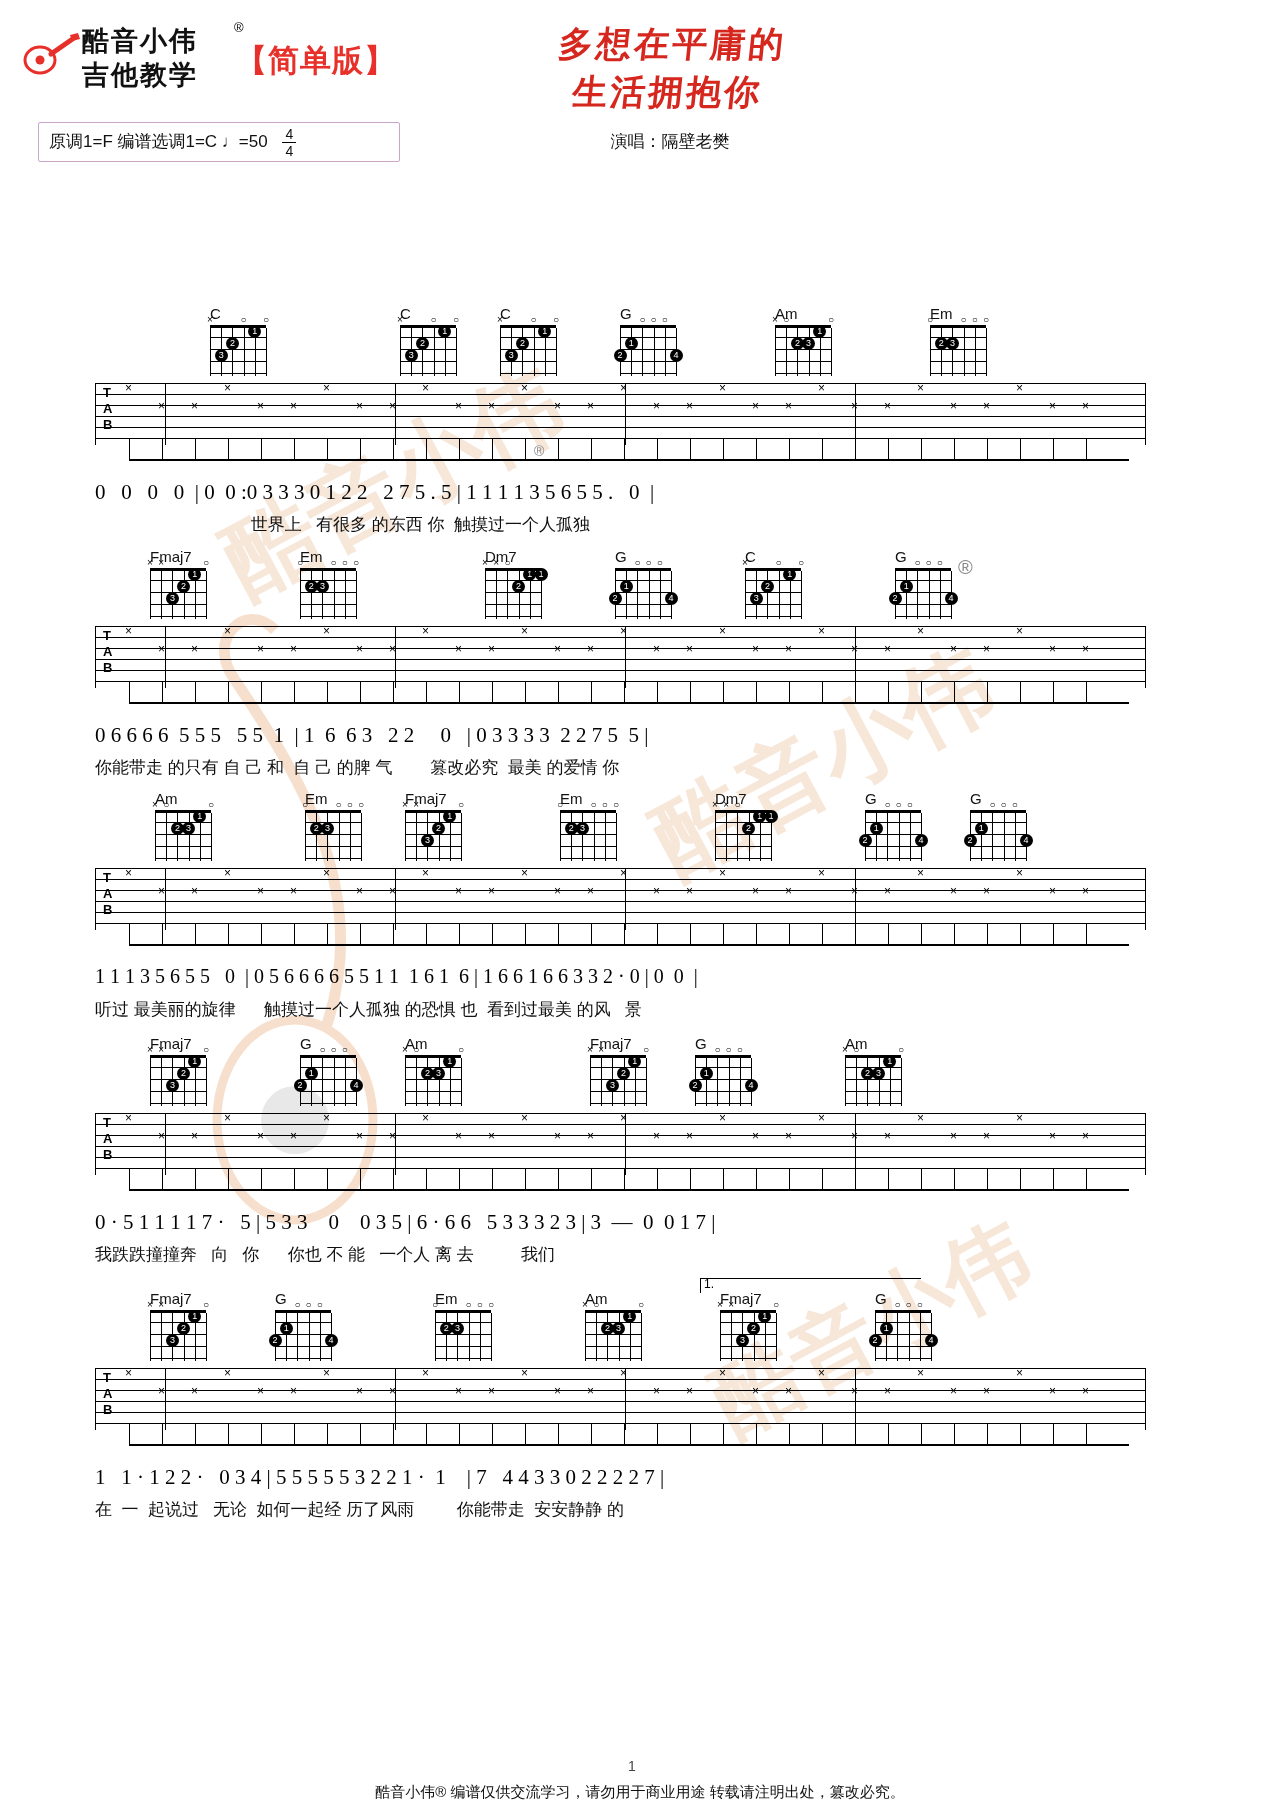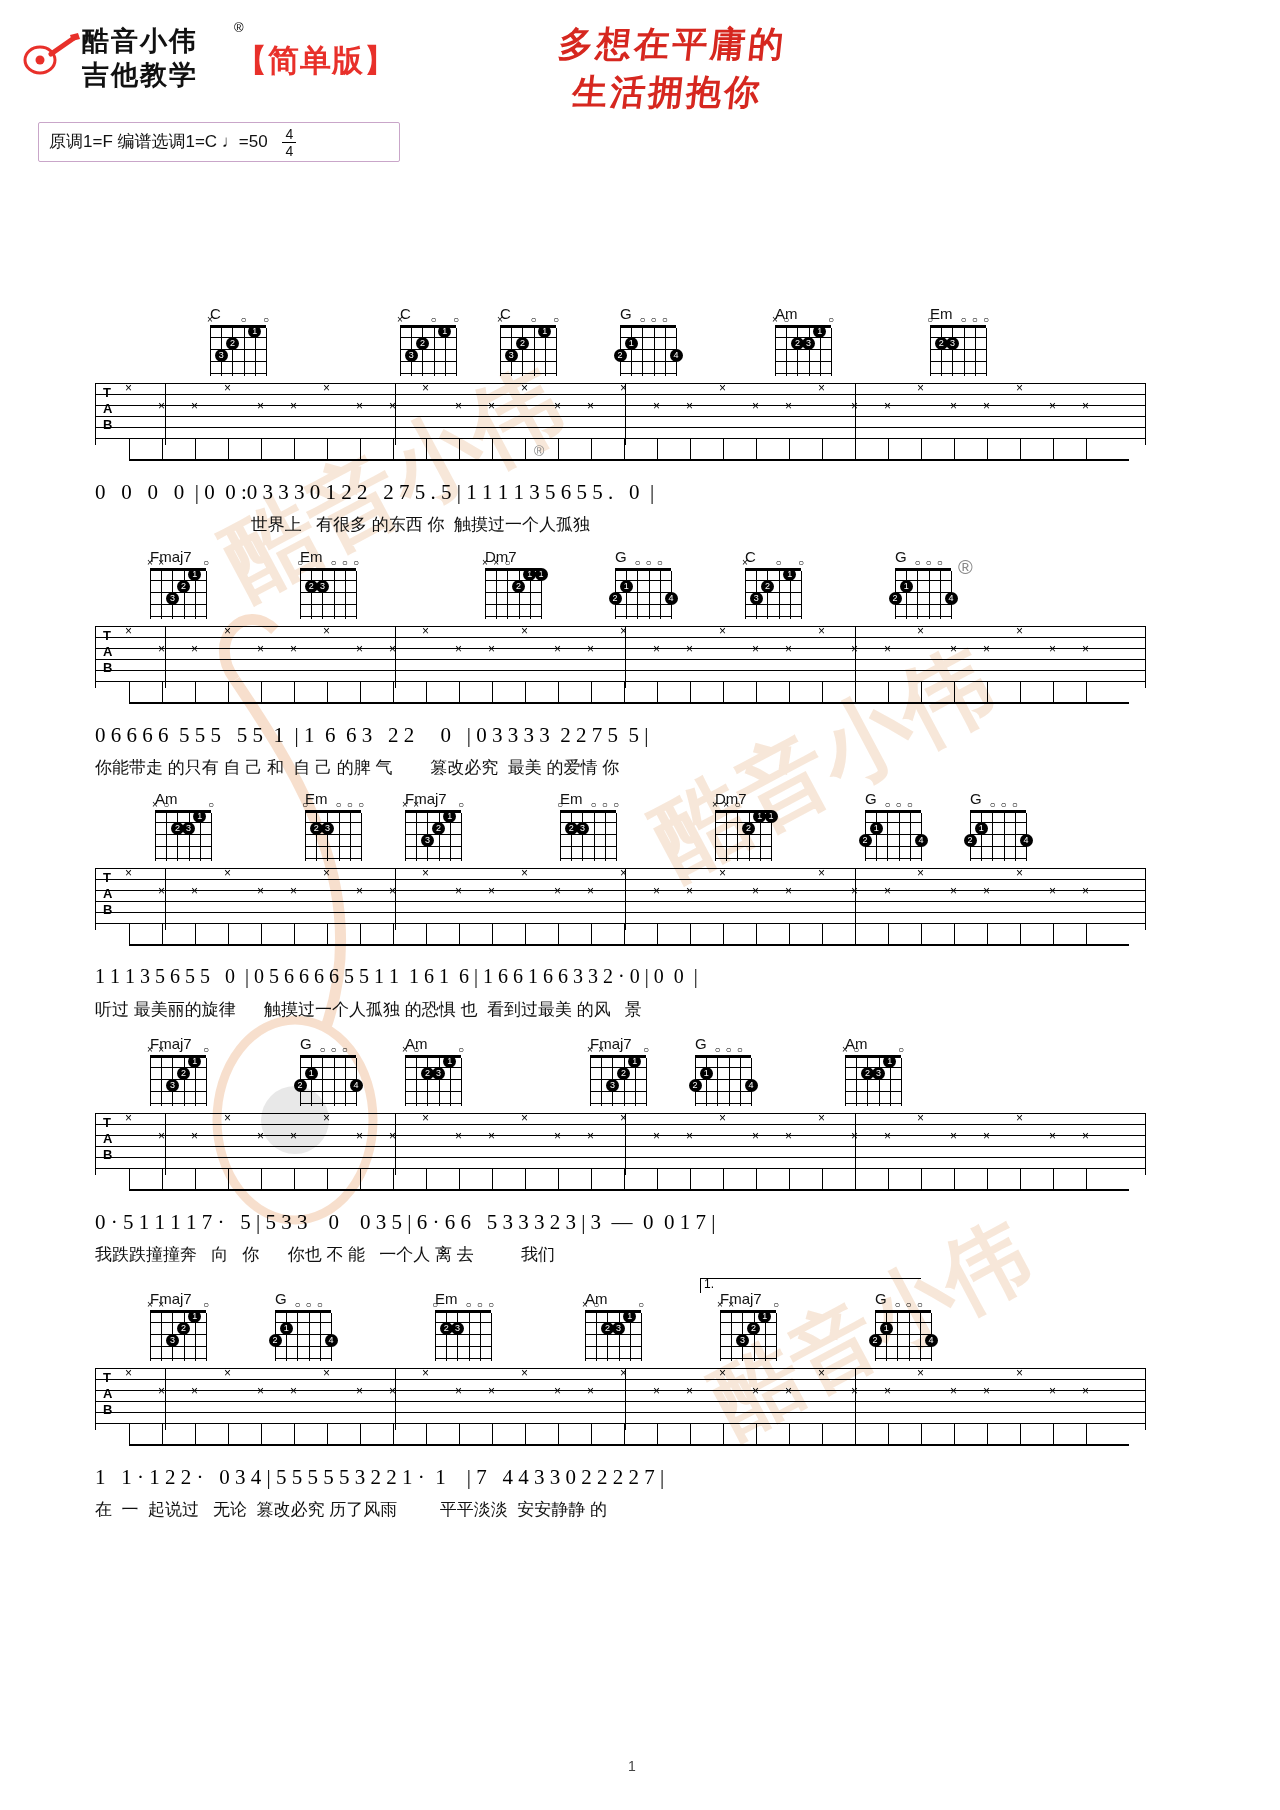--- a/index.html
+++ b/index.html
@@ -118,20 +118,21 @@
       <div>吉他教学</div>
     </div>
     <div class="logo-reg">®</div>
   </div>
   <div class="simple-badge">【简单版】</div>
 
   <div class="title-main">
     <div>多想在平庸的</div>
     <div>生活拥抱你</div>
   </div>
+  <div class="title-singer">演唱：隔壁老樊</div>
 
   <div class="key-box">
     <span>原调1=F    编谱选调1=C    ♩=50</span>
     <span class="frac">
       <b>4</b>
       <span class="bar"></span>
       <b>4</b>
     </span>
   </div>
 
@@ -1262,17 +1263,18 @@
         <div class="stem" style="left: 892px; top: 55px; height: 22px;"></div>
         <div class="xmark" style="left: 921px; top: -2px;">×</div>
         <div class="stem" style="left: 925px; top: 55px; height: 22px;"></div>
         <div class="xmark" style="left: 954px; top: 16px;">×</div>
         <div class="stem" style="left: 958px; top: 55px; height: 22px;"></div>
         <div class="xmark" style="left: 987px; top: 16px;">×</div>
         <div class="stem" style="left: 991px; top: 55px; height: 22px;"></div>
         <div style="position: absolute; left: 34px; top: 76px; width: 1000px; height: 2px; background: rgb(0, 0, 0);"></div>
       </div>
     <div class="notes" style="top:175px;">1   1 · 1 2 2 ·   0 3 4 | 5 5 5 5 5 3 2 2 1 ·  1    | 7   4 4 3 3 0 2 2 2 2 7 |</div>
-    <div class="lyrics" style="top:208px;">在  一  起说过   无论  篡改必究 历了风雨         平平淡淡  安安静静 的</div>
+    <div class="lyrics" style="top:208px;">在  一  起说过   无论  如何一起经 历了风雨         你能带走  安安静静 的</div>
   </div>
 
   <div class="pagenum">1</div>
+  <div class="footer">酷音小伟® 编谱仅供交流学习，请勿用于商业用途 转载请注明出处，篡改必究。</div>
 </div>
 
 </body></html>

